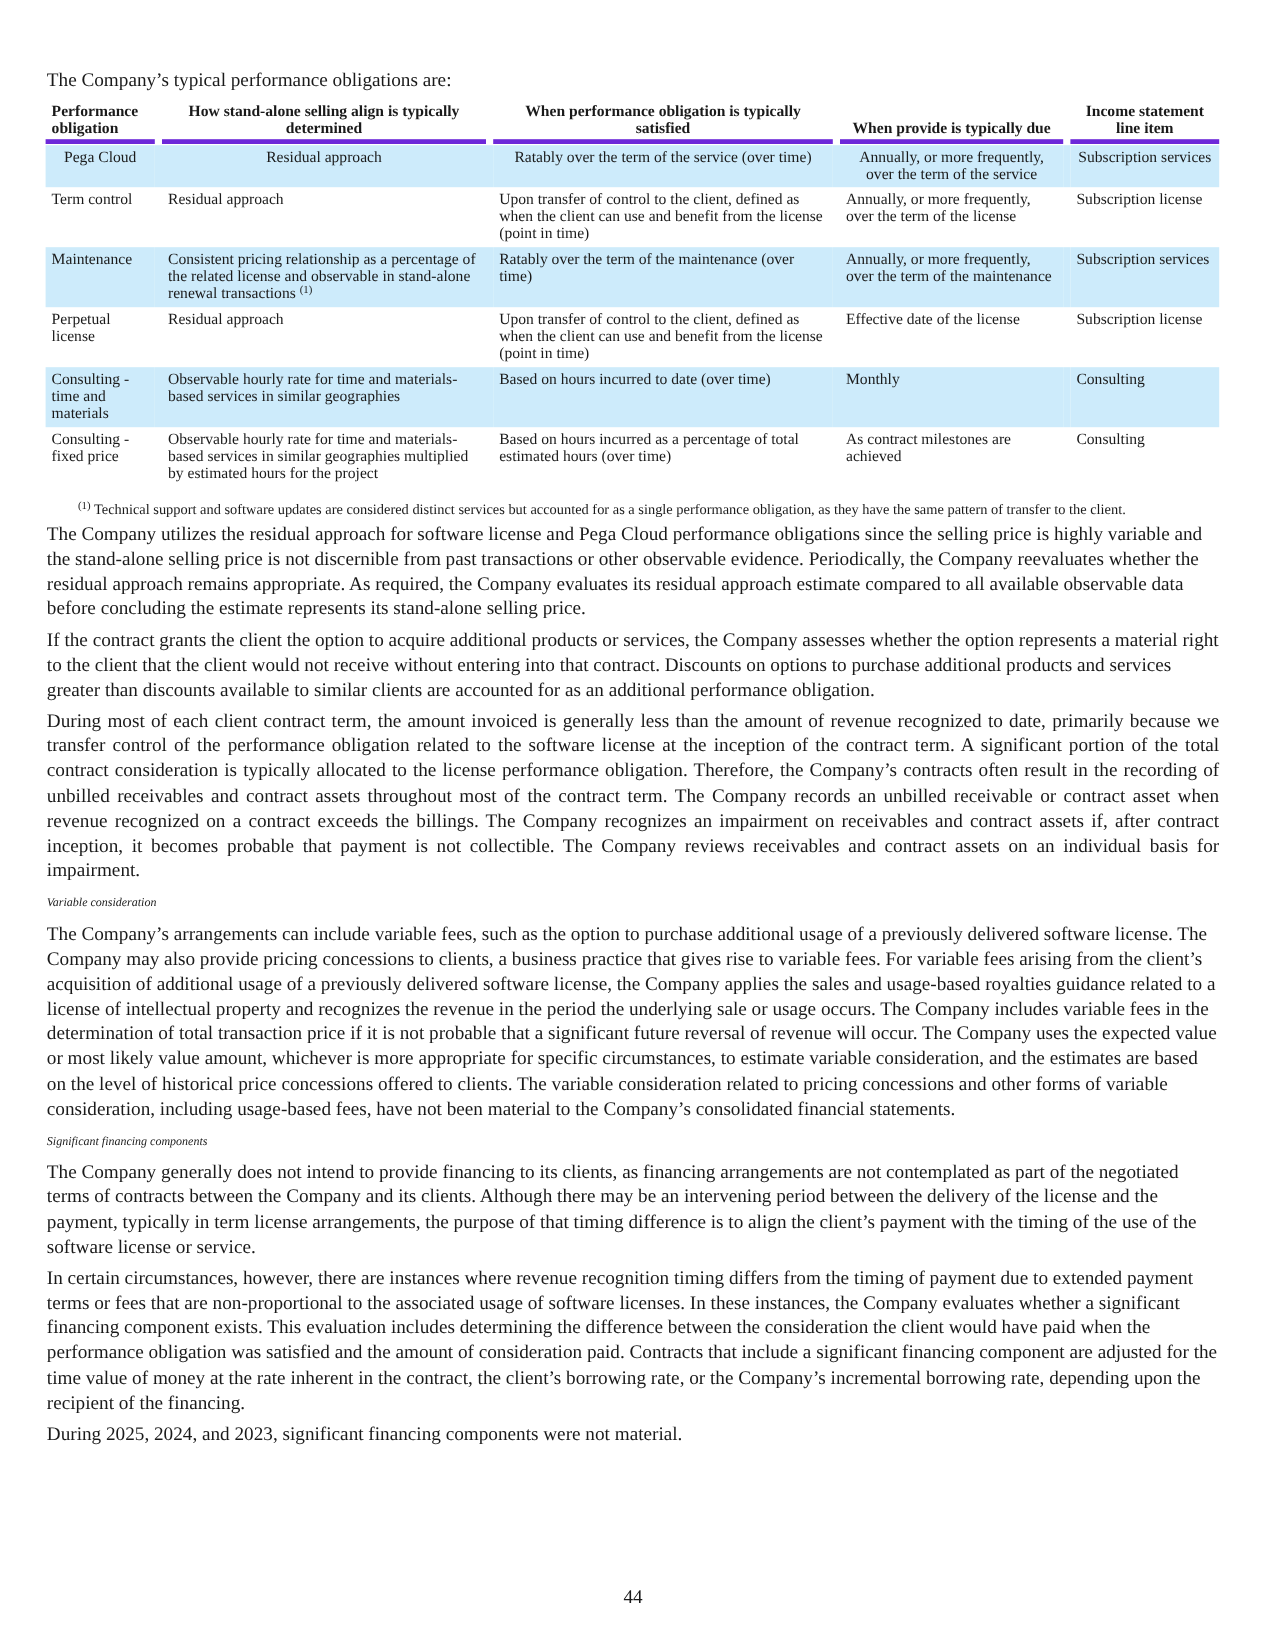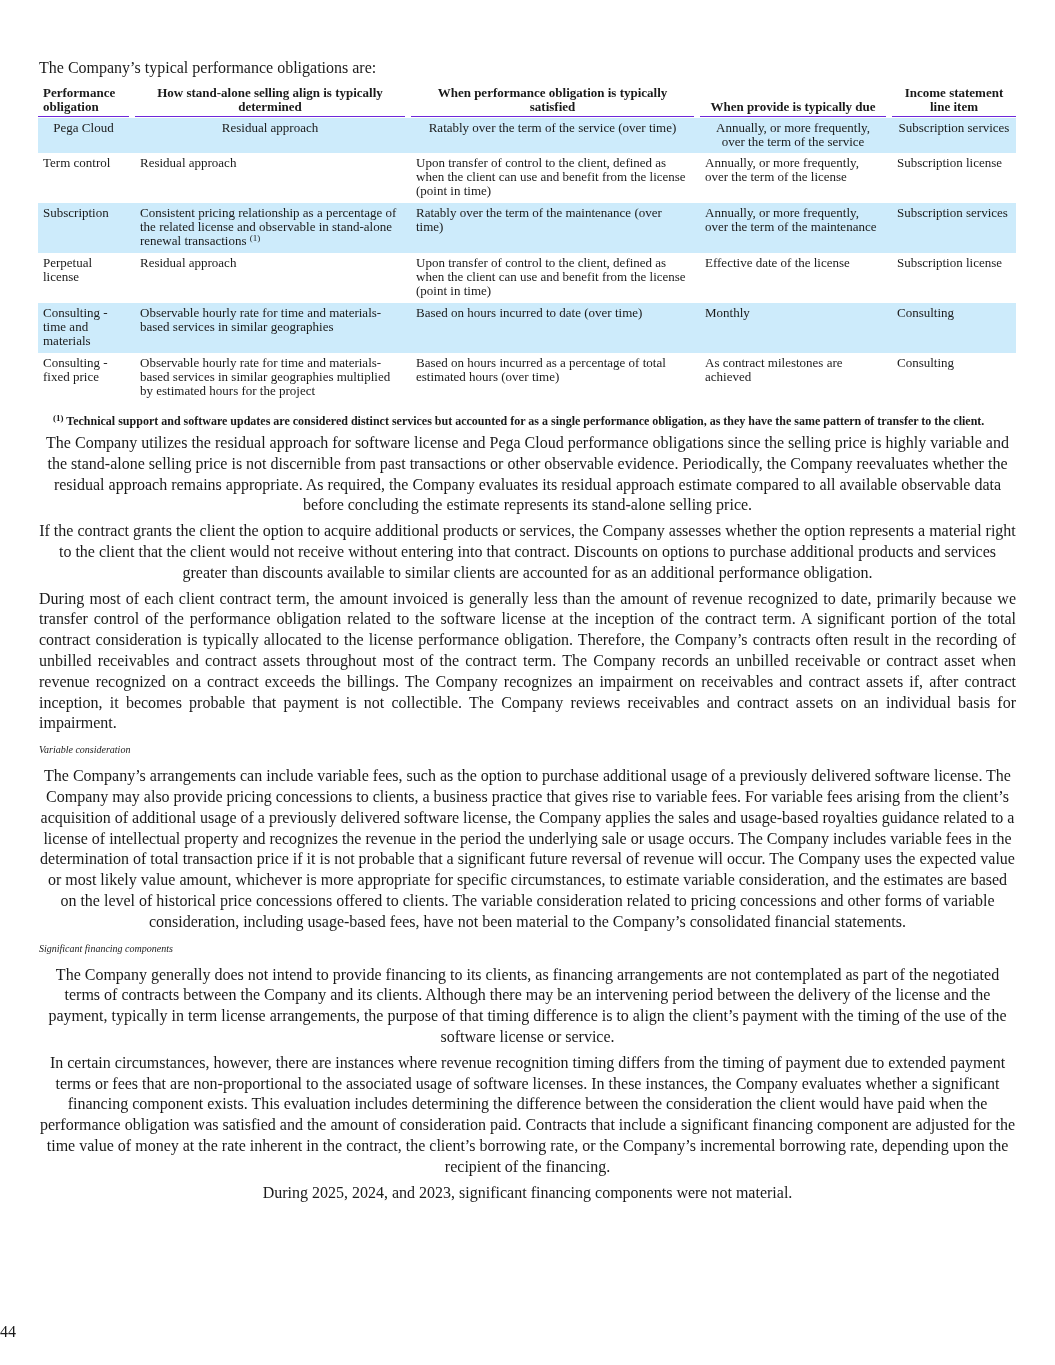--- a/index.html
+++ b/index.html
@@ -12,40 +12,40 @@
   .intro { font-size: 16px; line-height: 20px; margin: 0 0 8px 0; }
   table.po {
     width: 978px; border-collapse: separate; border-spacing: 0;
     font-size: 13px; line-height: 14px; margin-left: -1px;
   }
   table.po th {
     font-weight: bold; text-align: center; vertical-align: bottom;
     padding: 0 0 1px 0; font-size: 13px; line-height: 14px;
   }
   table.po th .hdr {
-    border-bottom: 1px solid #6d28d9; padding: 0 3px 2px 3px;
+    border-bottom: 4px solid #6d28d9; padding: 0 3px 2px 3px;
   }
   table.po th.c1 .hdr { text-align: left; padding-left: 5px; }
   table.po th.gap, table.po td.gap { width: 6px; padding: 0; }
   table.po td { vertical-align: top; padding: 3px 5px 0 5px; }
   table.po tr.row td { height: 47px; }
   table.po tr.row.short td { height: 32px; text-align: center; }
   table.po tr.shade td { background: #cdebfb; }
   table.po tr.row td.gap { background: transparent; }
   table.po tr.shade td.gap { background: #cdebfb; }
   sup { font-size: 9px; line-height: 0; vertical-align: 4px; }
   .footnote {
-    font-size: 12px; line-height: 16px; margin: 10px 0 0 14px;
-    padding-left: 16px; text-indent: -16px; font-weight: bold;
+    font-size: 12px; line-height: 16px; margin: 10px 0 0 26px;
+    padding-left: 16px; text-indent: -16px;
   }
-  p.body { font-size: 16px; line-height: 20.8px; margin: 0 0 5px 0; text-align: center; }
+  p.body { font-size: 16px; line-height: 20.8px; margin: 0 0 5px 0; }
   p.body.just { text-align: justify; }
   .section-heading { font-style: italic; font-size: 10px; line-height: 20px; margin: 6px 0 6px 0; }
   .page-number {
-    position: absolute; top: 1323px; left: 0; width: 1055px; 
+    position: absolute; top: 1323px; left: 0; width: 1055px; text-align: center;
     font-size: 16px;
   }
 </style>
 </head>
 <body>
 
 <div class="page">
   <p class="intro">The Company’s typical performance obligations are:</p>
 
   <table class="po">
@@ -100,21 +100,21 @@
         <td class="gap"></td>
         <td>Residual approach</td>
         <td class="gap"></td>
         <td>Upon transfer of control to the client, defined as when the client can use and benefit from the license (point in time)</td>
         <td class="gap"></td>
         <td>Annually, or more frequently, over the term of the license</td>
         <td class="gap"></td>
         <td>Subscription license</td>
       </tr>
       <tr class="row shade">
-        <td>Subscription</td>
+        <td>Maintenance</td>
         <td class="gap"></td>
         <td><span>Consistent pricing relationship as a percentage of the related license and observable in stand-alone renewal transactions</span> <sup>(1)</sup></td>
         <td class="gap"></td>
         <td>Ratably over the term of the maintenance (over time)</td>
         <td class="gap"></td>
         <td>Annually, or more frequently, over the term of the maintenance</td>
         <td class="gap"></td>
         <td>Subscription services</td>
       </tr>
       <tr class="row">

